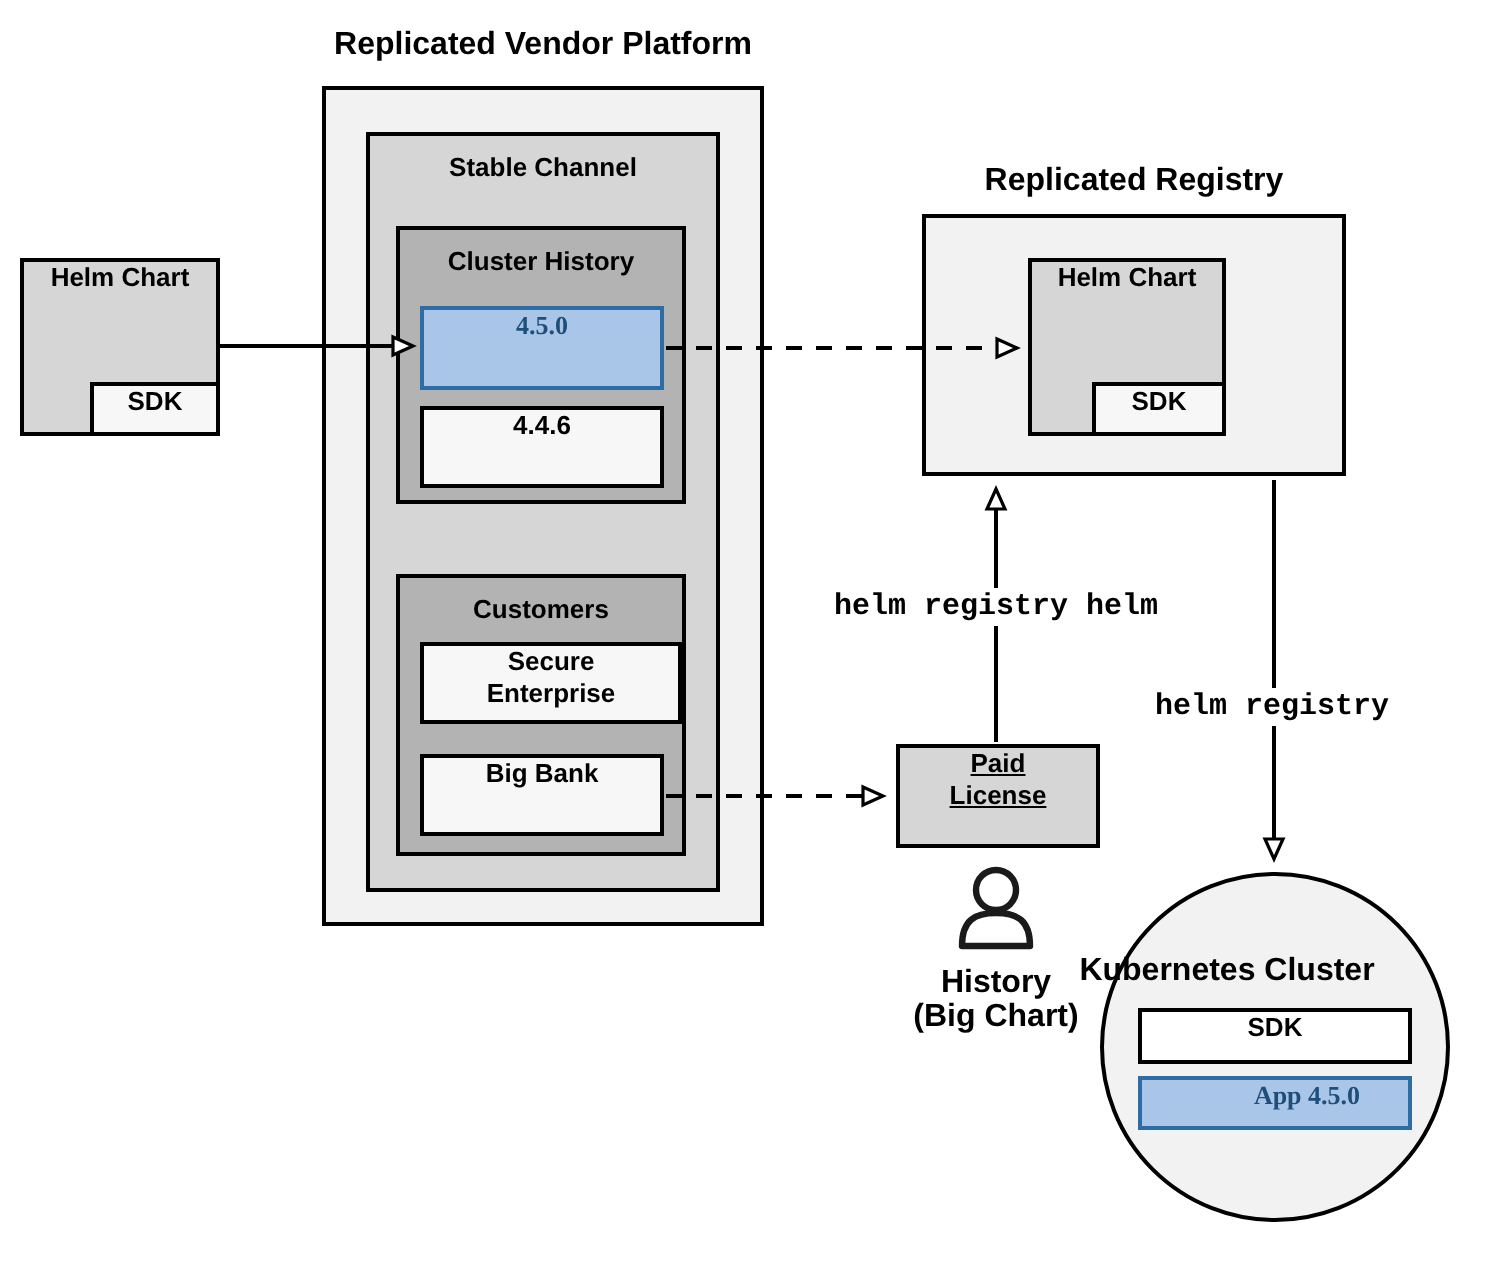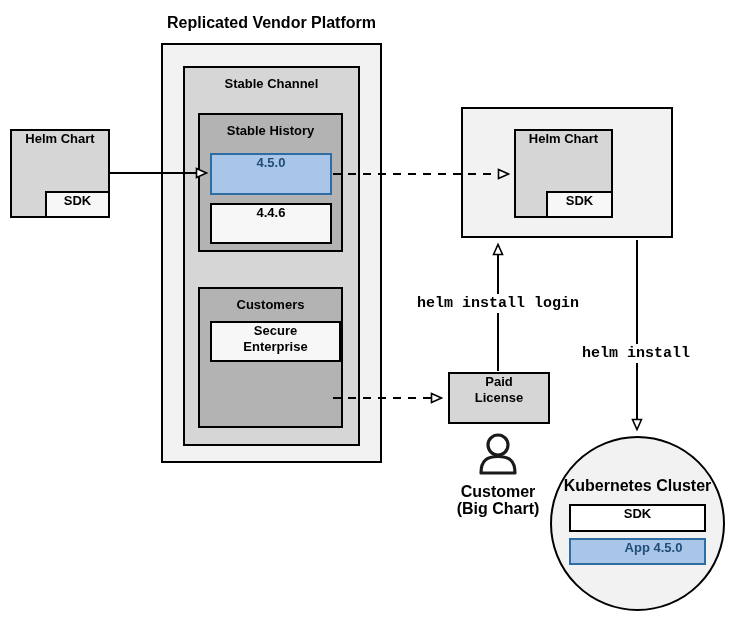--- a/index.html
+++ b/index.html
@@ -18,115 +18,119 @@
   .top-label > .lbl { padding-top:8px; }
   .container-fill { background:var(--container-fill,#f2f2f2); }
   .panel-fill     { background:var(--panel-fill,#d6d6d6); }
   .inner-fill     { background:var(--inner-panel-fill,#b3b3b3); }
   .light-fill     { background:var(--light-box-fill,#f7f7f7); }
   .white-fill     { background:var(--white-box-fill,#ffffff); }
   .accent {
     background:var(--accent-fill,#a9c6e8);
     border-color:var(--accent-border,#2e6da4);
   }
-  .accent .lbl { color:var(--accent-text,#1e4e79); }
+  .accent .lbl { color:var(--accent-text,#1e4e79);font-family:Liberation Serif, serif; }
   .float-title {
     position:absolute; text-align:center; font-weight:bold; font-size:16px; color:#000;
   }
   .circle { border-radius:50%; }
   svg.wires {
     position:absolute; left:0; top:0; width:747px; height:634px;
     z-index:4; pointer-events:none;
   }
   svg.wires line { stroke:var(--line-color,#000); stroke-width:2; }
   svg.wires line.dashed { stroke-dasharray:8 7; }
   .cmd-label {
     position:absolute; z-index:5; transform:translateX(-50%);
     font-family:"Liberation Mono", monospace; font-weight:bold; font-size:15px;
     color:#000; background:#ffffff; padding:1px 5px; white-space:nowrap;
   }
   .person-icon { position:absolute; z-index:3; }
-  .narrow60 { display:inline-block; width:62px; }
+  .narrow60 { display:inline-block; width:62px;text-decoration:underline; }
   .narrow80 { display:inline-block; width:82px; }
 </style>
 </head>
 <body>
 
 <div class="canvas">
 
   <div class="float-title" style="left:161px; top:14px; width:221px;">Replicated Vendor Platform</div>
   <div class="box container-fill" style="left:161px; top:43px; width:221px; height:420px;"></div>
 
   <div class="box panel-fill top-label" style="left:183px; top:66px; width:177px; height:380px;">
     <span class="lbl">Stable Channel</span>
   </div>
 
   <div class="box inner-fill top-label" style="left:198px; top:113px; width:145px; height:139px;">
-    <span class="lbl">Stable History</span>
+    <span class="lbl">Cluster History</span>
   </div>
   <div class="box accent" style="left:210px; top:153px; width:122px; height:42px;">
     <span class="lbl">4.5.0</span>
   </div>
   <div class="box light-fill" style="left:210px; top:203px; width:122px; height:41px;">
     <span class="lbl">4.4.6</span>
   </div>
 
   <div class="box inner-fill top-label" style="left:198px; top:287px; width:145px; height:141px;">
     <span class="lbl">Customers</span>
   </div>
   <div class="box light-fill" style="left:210px; top:321px; width:131px; height:41px;">
     <span class="lbl narrow80">Secure Enterprise</span>
   </div>
+  <div class="box light-fill" style="left:210px; top:377px; width:122px; height:41px;">
+    <span class="lbl">Big Bank</span>
+  </div>
 
   <div class="box panel-fill" style="left:10px; top:129px; width:100px; height:89px;">
     <span class="lbl">Helm Chart</span>
   </div>
   <div class="box light-fill" style="left:45px; top:191px; width:65px; height:27px; z-index:2;">
     <span class="lbl">SDK</span>
   </div>
 
+  <div class="float-title" style="left:461px; top:82px; width:212px;">Replicated Registry</div>
   <div class="box container-fill" style="left:461px; top:107px; width:212px; height:131px;"></div>
   <div class="box panel-fill" style="left:514px; top:129px; width:99px; height:89px;">
     <span class="lbl">Helm Chart</span>
   </div>
   <div class="box light-fill" style="left:546px; top:191px; width:67px; height:27px; z-index:2;">
     <span class="lbl">SDK</span>
   </div>
 
   <div class="box panel-fill" style="left:448px; top:372px; width:102px; height:52px;">
     <span class="lbl narrow60">Paid License</span>
   </div>
 
   <svg class="person-icon" style="left:473px; top:430px;" width="50" height="50" viewBox="0 0 50 50">
     <circle cx="25" cy="15" r="10" fill="#ffffff" stroke="#1a1a1a" stroke-width="3.2"></circle>
     <path d="M8,43 C8,30 14.5,26.5 25,26.5 C35.5,26.5 42,30 42,43 Z" fill="none" stroke="#1a1a1a" stroke-width="3.2" stroke-linejoin="round"></path>
   </svg>
   <div class="float-title" style="left:438px; top:484px; width:120px; line-height:16.5px;">
-    <div>Customer</div>
+    <div>History</div>
     <div>(Big Chart)</div>
   </div>
 
   <div class="box container-fill circle" style="left:550px; top:436px; width:175px; height:175px;"></div>
-  <div class="float-title" style="left:550px; top:477px; width:175px;">Kubernetes Cluster</div>
+  <div class="float-title" style="left:526px; top:477px; width:175px;">Kubernetes Cluster</div>
   <div class="box white-fill" style="left:569px; top:504px; width:137px; height:28px;">
     <span class="lbl">SDK</span>
   </div>
   <div class="box accent" style="left:569px; top:538px; width:137px; height:27px;padding-left:32px;">
     <span class="lbl">App 4.5.0</span>
   </div>
 
   <svg class="wires">
     <defs>
       <marker id="arrow" markerUnits="userSpaceOnUse" markerWidth="16" markerHeight="14" refX="11" refY="6" orient="auto">
         <path d="M1.5,1.5 L11.5,6 L1.5,10.5 Z" fill="#ffffff" stroke="#000000" stroke-width="1.6"></path>
       </marker>
     </defs>
     <line x1="110" y1="173" x2="206" y2="173" marker-end="url(#arrow)"></line>
     <line class="dashed" x1="333" y1="174" x2="508" y2="174" marker-end="url(#arrow)"></line>
     <line class="dashed" x1="333" y1="398" x2="441" y2="398" marker-end="url(#arrow)"></line>
     <line x1="498" y1="371" x2="498" y2="245" marker-end="url(#arrow)"></line>
     <line x1="637" y1="240" x2="637" y2="429" marker-end="url(#arrow)"></line>
   </svg>
 
-  <div class="cmd-label" style="left:498px; top:294px;">helm install login</div>
-  <div class="cmd-label" style="left:636px; top:344px;">helm install</div>
+  <div class="cmd-label" style="left:498px; top:294px;">helm registry helm</div>
+  <div class="cmd-label" style="left:636px; top:344px;">helm registry</div>
 
 </div>
 
 </body></html>

